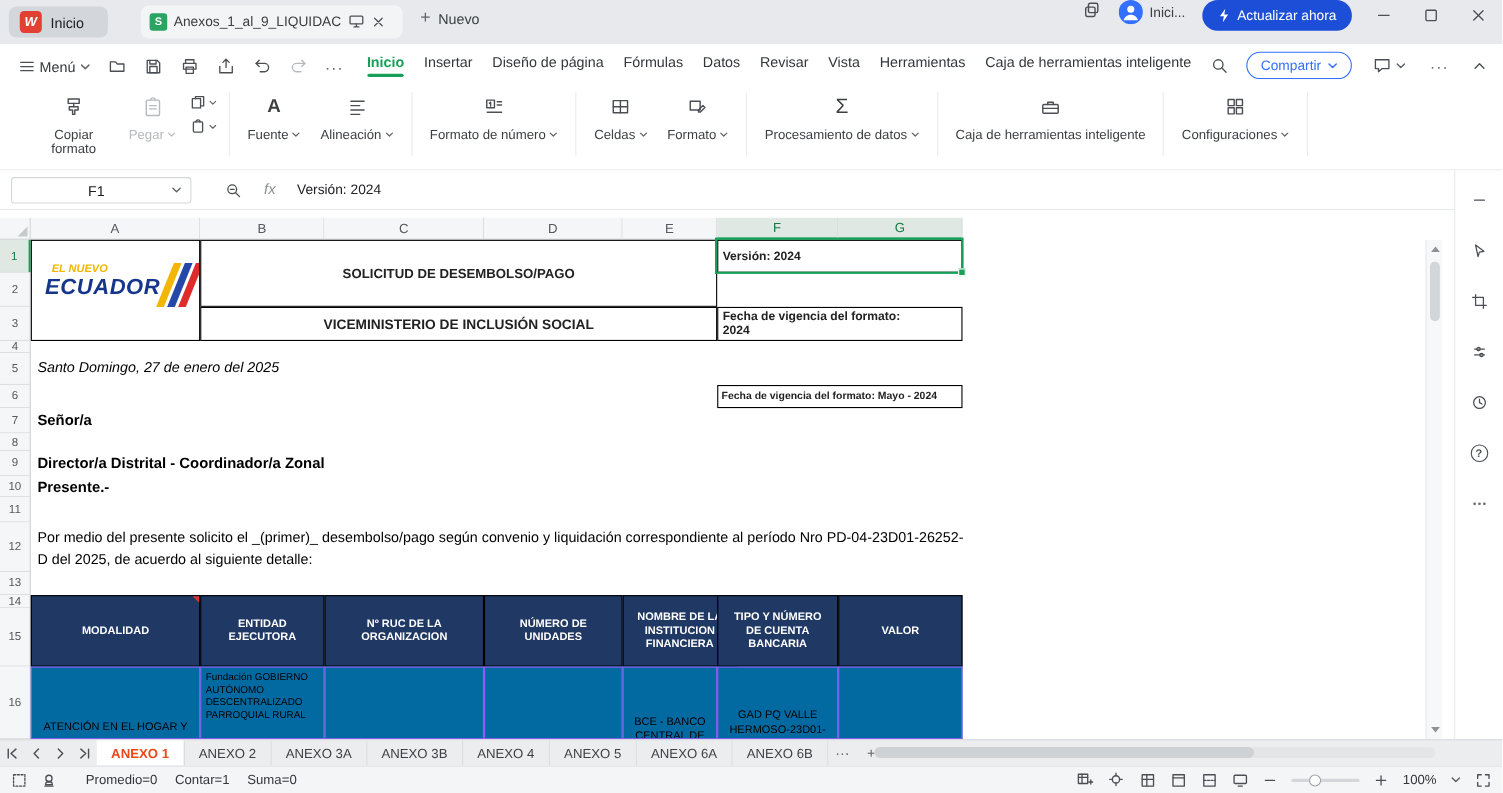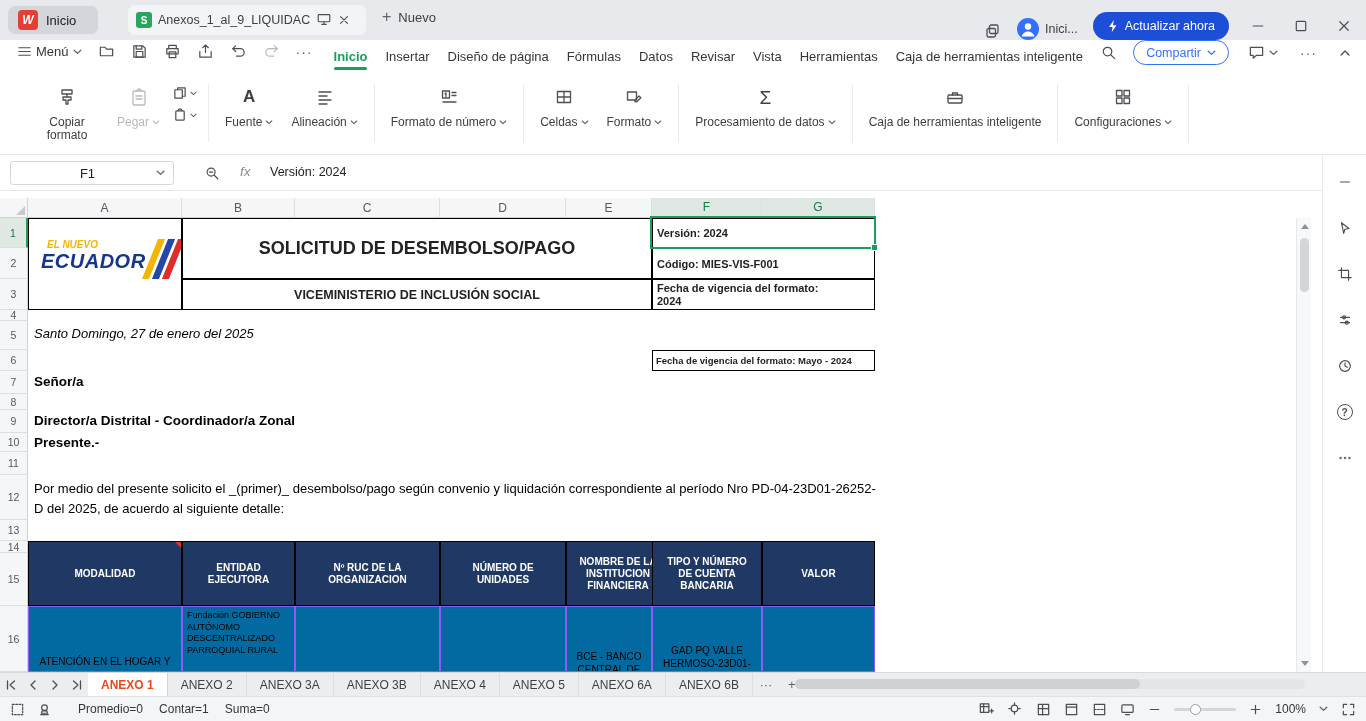--- a/index.html
+++ b/index.html
@@ -14,26 +14,26 @@
 .car.gray path{stroke:#b7babd}
 
 .titlebar{position:absolute;left:0;top:0;width:1366px;height:40px;background:#e7e9ec}
 .home-pill{position:absolute;left:8px;top:6px;height:28px;background:#d3d6da;border-radius:7px;display:flex;align-items:center;gap:8px;padding:0 22px 0 10px;font-size:13px;color:#202124}
 .wlogo{width:20px;height:20px;border-radius:4px;background:#e34034;color:#fff;font-weight:bold;font-style:italic;font-size:12px;display:flex;align-items:center;justify-content:center}
 .doctab{position:absolute;left:128px;top:5px;height:30px;width:238px;background:#f3f4f6;border-radius:7px;display:flex;align-items:center;gap:6px;padding:0 8px;font-size:12.5px;color:#3c4043}
 .slogo{width:16px;height:16px;border-radius:3px;background:#2aa461;color:#fff;font-weight:bold;font-size:10px;display:flex;align-items:center;justify-content:center;flex:none}
 .doctab .ttl{white-space:nowrap;overflow:hidden;max-width:152px}
 .newtab{position:absolute;left:382px;top:9px;display:flex;align-items:center;gap:7px;font-size:13px;color:#3c4043}
 .plusg{font-size:16px;color:#5f6368;line-height:1}
-.tb-right{position:absolute;right:8px;top:0;height:40px;display:flex;align-items:flex-end;gap:15px}
+.tb-right{position:absolute;right:8px;top:0;height:40px;display:flex;align-items:flex-start;gap:15px}
 .userchip{display:flex;align-items:center;gap:6px;font-size:12.5px;color:#3c4043}
 .updbtn{height:28px;padding:0 14px;border-radius:14px;background:#1d4ed8;color:#fff;font-size:12.5px;display:flex;align-items:center;gap:6px}
 .winbtn{width:28px;height:28px;display:flex;align-items:center;justify-content:center}
 
-.menubar{position:absolute;left:0;top:40px;width:1366px;height:32px;background:#fff;display:flex;align-items:flex-start}
+.menubar{position:absolute;left:0;top:40px;width:1366px;height:32px;background:#fff;display:flex;align-items:flex-end}
 .menu-left{display:flex;align-items:center;gap:10px;padding-left:14px}
 .qbtn{display:flex;align-items:center;gap:4px;padding:3px;border-radius:3px}
 .menu-label{font-size:13px;color:#33363a}
 .tabswrap{display:flex;gap:14px;margin-left:16px}
 .mtab{position:relative;height:32px;display:flex;align-items:center;padding:0 2px;font-size:13px;color:#33363a;white-space:nowrap}
 .mtab.active{color:#18a05b;font-weight:bold}
 .mtab.active:after{content:"";position:absolute;left:2px;right:2px;bottom:2px;height:3px;border-radius:2px;background:#18a05b}
 .menu-right{margin-left:auto;display:flex;align-items:center;gap:16px;padding-right:12px}
 .sharebtn{height:25px;border:1px solid #3370ff;border-radius:13px;color:#3370ff;font-size:12.5px;display:flex;align-items:center;gap:6px;padding:0 12px}
 .dots{font-size:14px;color:#5f6368;letter-spacing:1px}
@@ -529,31 +529,28 @@
     <div class="logo">
       <div class="logo-top">EL NUEVO</div>
       <div class="logo-main">ECUADOR</div>
       <div class="stripes">
           <i style="background:#f2b705"></i>
           <i style="background:#2547a8"></i>
           <i style="background:#e02b2b"></i>
         </div>
     </div>
   </div>
-  <div class="bcell cc" style="left:182px;top:218px;width:470px;height:61px;font-size:18px;font-weight:bold">
+  <div class="bcell cc" style="left:182px;top:218px;width:470px;height:61px;font-size:12px;font-weight:bold">
       <span>SOLICITUD DE DESEMBOLSO/PAGO</span>
     </div>
   <div class="bcell cc" style="left:182px;top:279px;width:470px;height:31px;font-size:12.5px;font-weight:bold">
       <span>VICEMINISTERIO DE INCLUSIÓN SOCIAL</span>
     </div>
   <div class="bcell lc" style="left:652px;top:218px;width:223px;height:30px">
       <span>Versión: 2024</span>
-    </div>
-  <div class="bcell lc" style="left:652px;top:248px;width:223px;height:31px">
-      <span>Código: MIES-VIS-F001</span>
     </div>
   <div class="bcell" style="left:652px;top:279px;width:223px;height:31px;padding:2px 4px;font-size:11px;font-weight:bold;line-height:13px">
     <div>Fecha de vigencia del formato:</div>
       <div>2024</div>
   </div>
   <div class="bcell" style="left:652px;top:350px;width:223px;height:21px;display:flex;align-items:center;padding:0 3px;font-size:9.5px;font-weight:bold;white-space:nowrap">
       <span>Fecha de vigencia del formato: Mayo - 2024</span>
     </div>
 
   <div class="ftxt" style="left:34px;top:326px;font-size:13px;font-style:italic"><span>Santo Domingo,  27 de enero del 2025</span></div>

